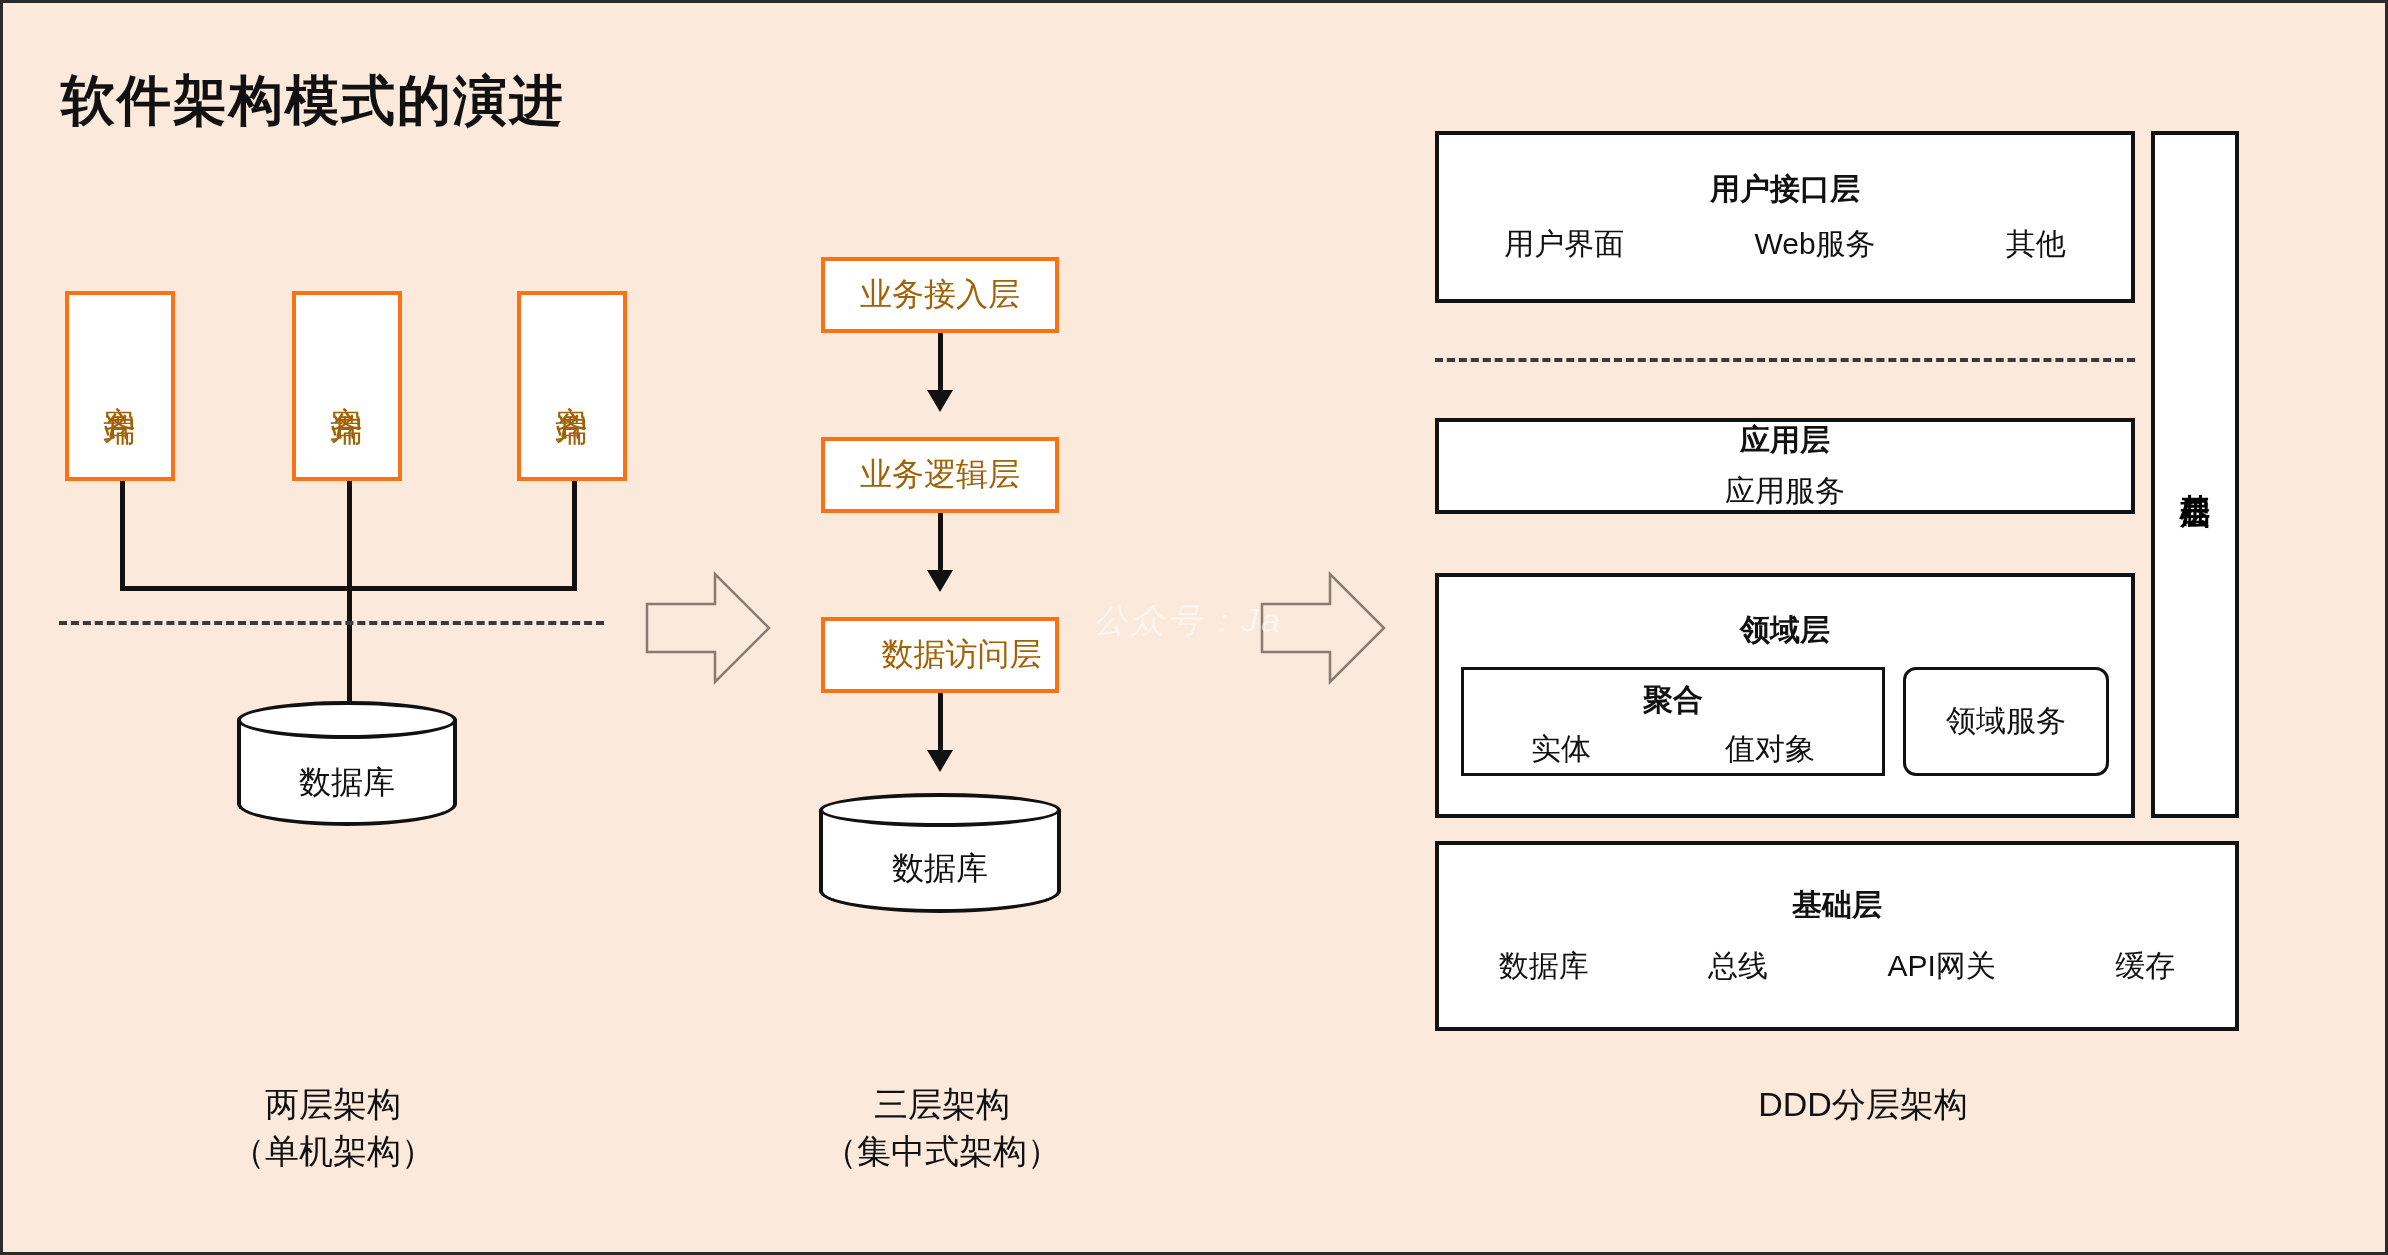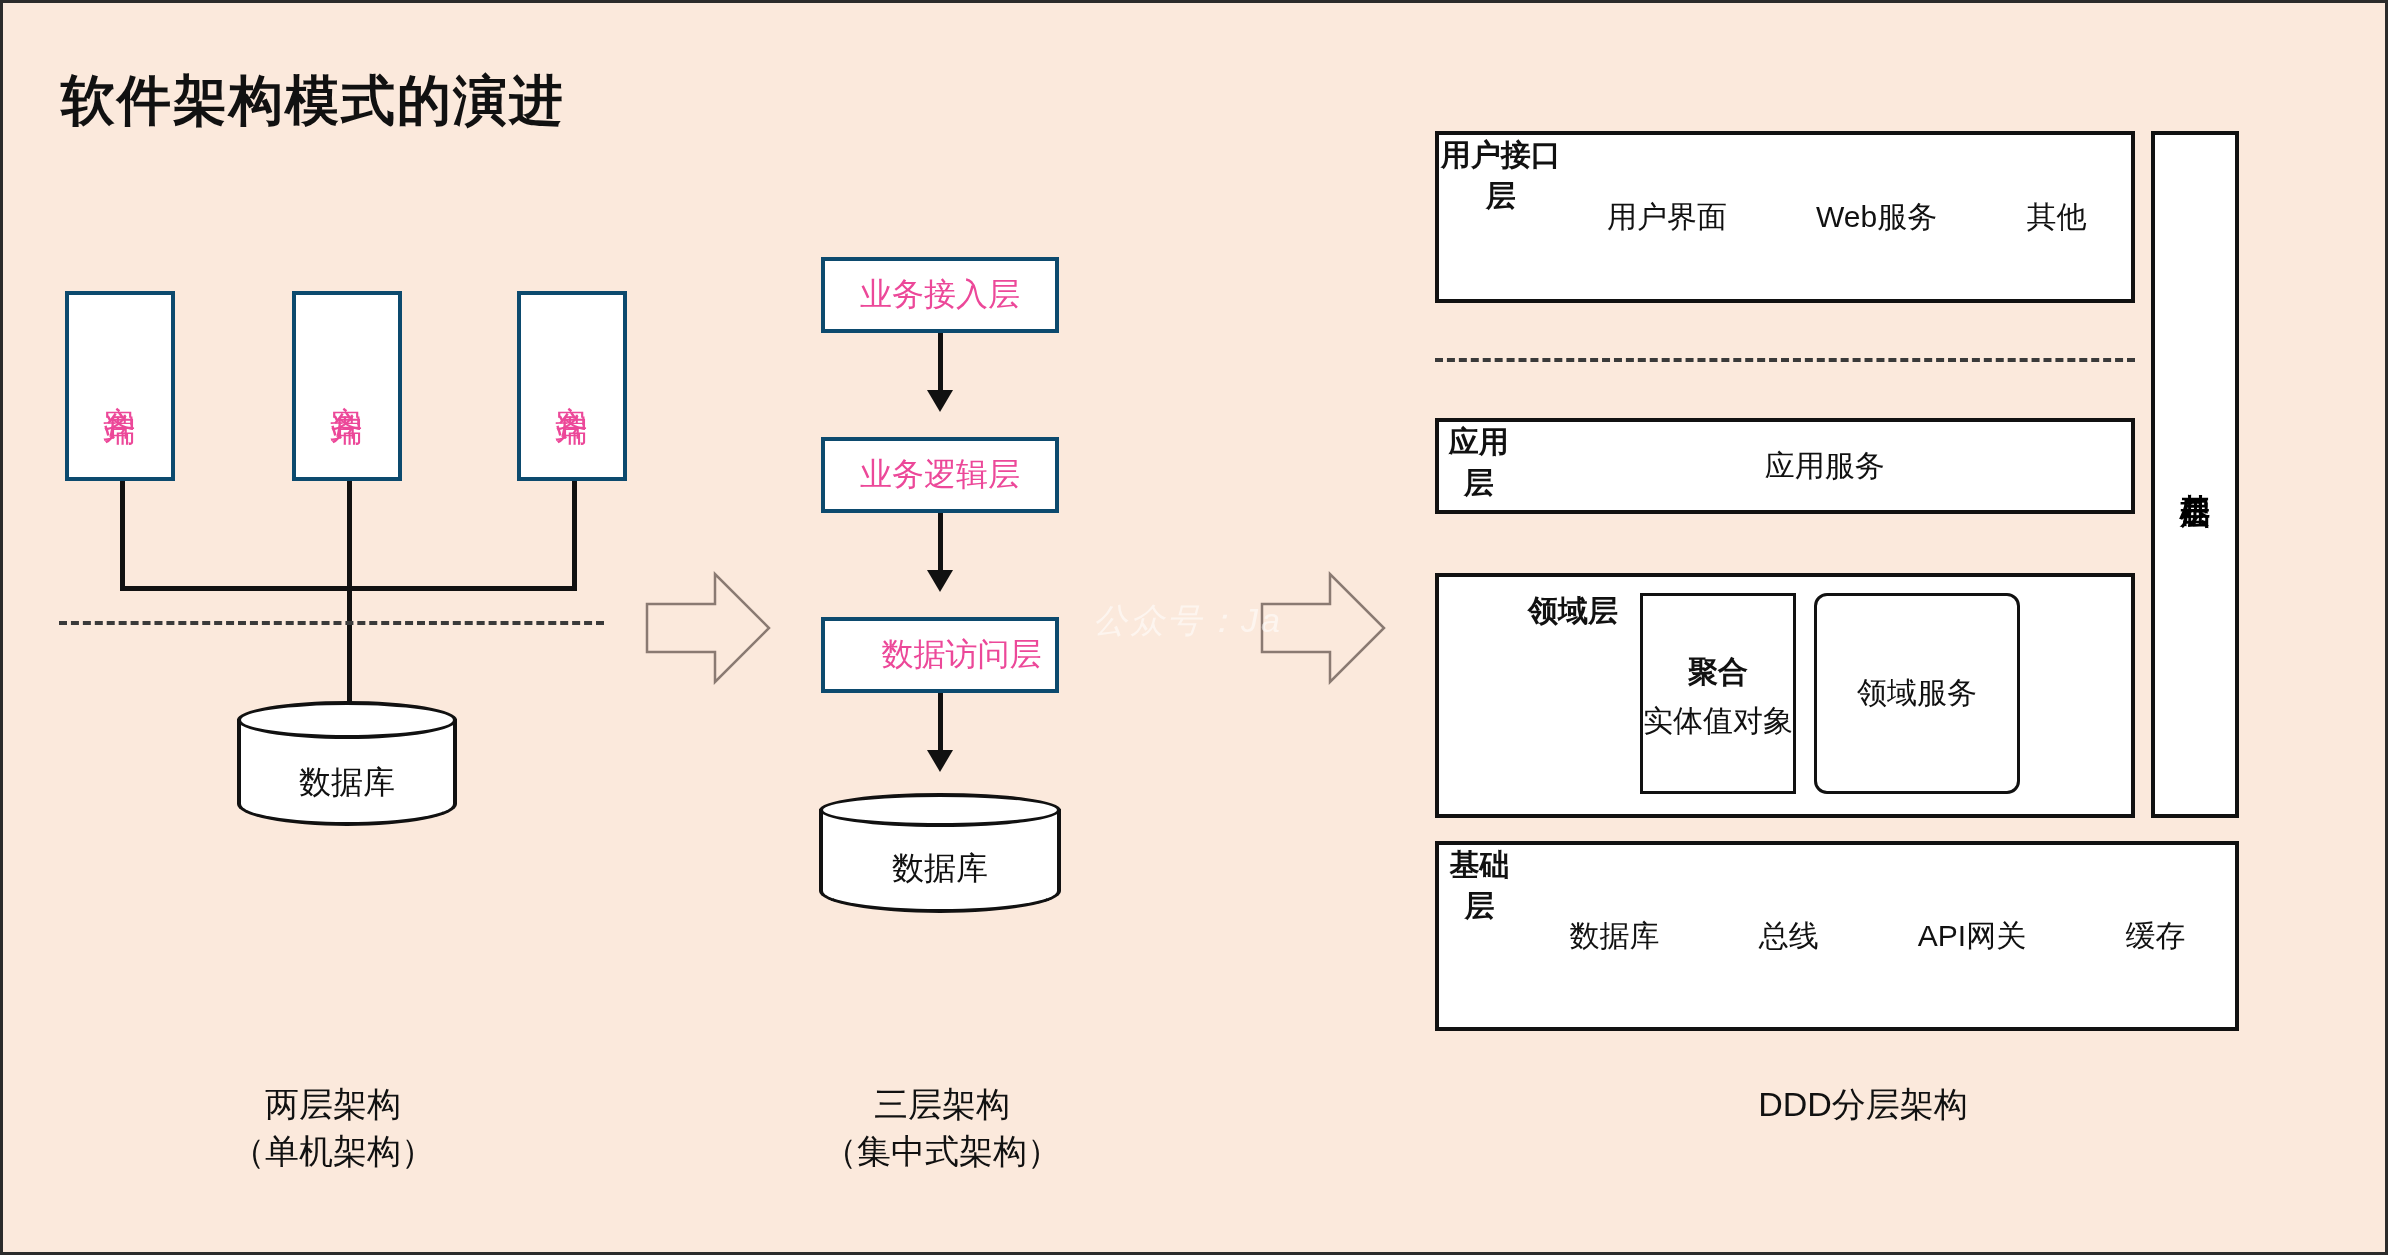--- a/index.html
+++ b/index.html
@@ -28,25 +28,25 @@
     font-size: 54px;
     font-weight: bold;
     color: #111111;
     letter-spacing: 2px;
     white-space: nowrap;
   }
 
   
   .box {
     background: #ffffff;
-    border: 4px solid #0c4a6e;
+    border: 4px solid #f97316;
     display: flex;
     align-items: center;
     justify-content: center;
-    color: #ec4899;
+    color: #a16207;
   }
   .box-thin {
     background: #ffffff;
     border: 3px solid #111111;
   }
 
   
   .vtext {
     writing-mode: vertical-rl;
     text-orientation: upright;
@@ -130,21 +130,21 @@
     justify-content: space-around;
     align-items: center;
     font-size: 30px;
     color: #111111;
     width: 100%;
   }
   .ddd-panel {
     background: #ffffff;
     border: 4px solid #111111;
     display: flex;
-    flex-direction: row;
+    flex-direction: column;
     justify-content: center;
     box-sizing: border-box;
   }
 
   
   .caption {
     position: absolute;
     text-align: center;
     font-size: 34px;
     line-height: 1.38;

